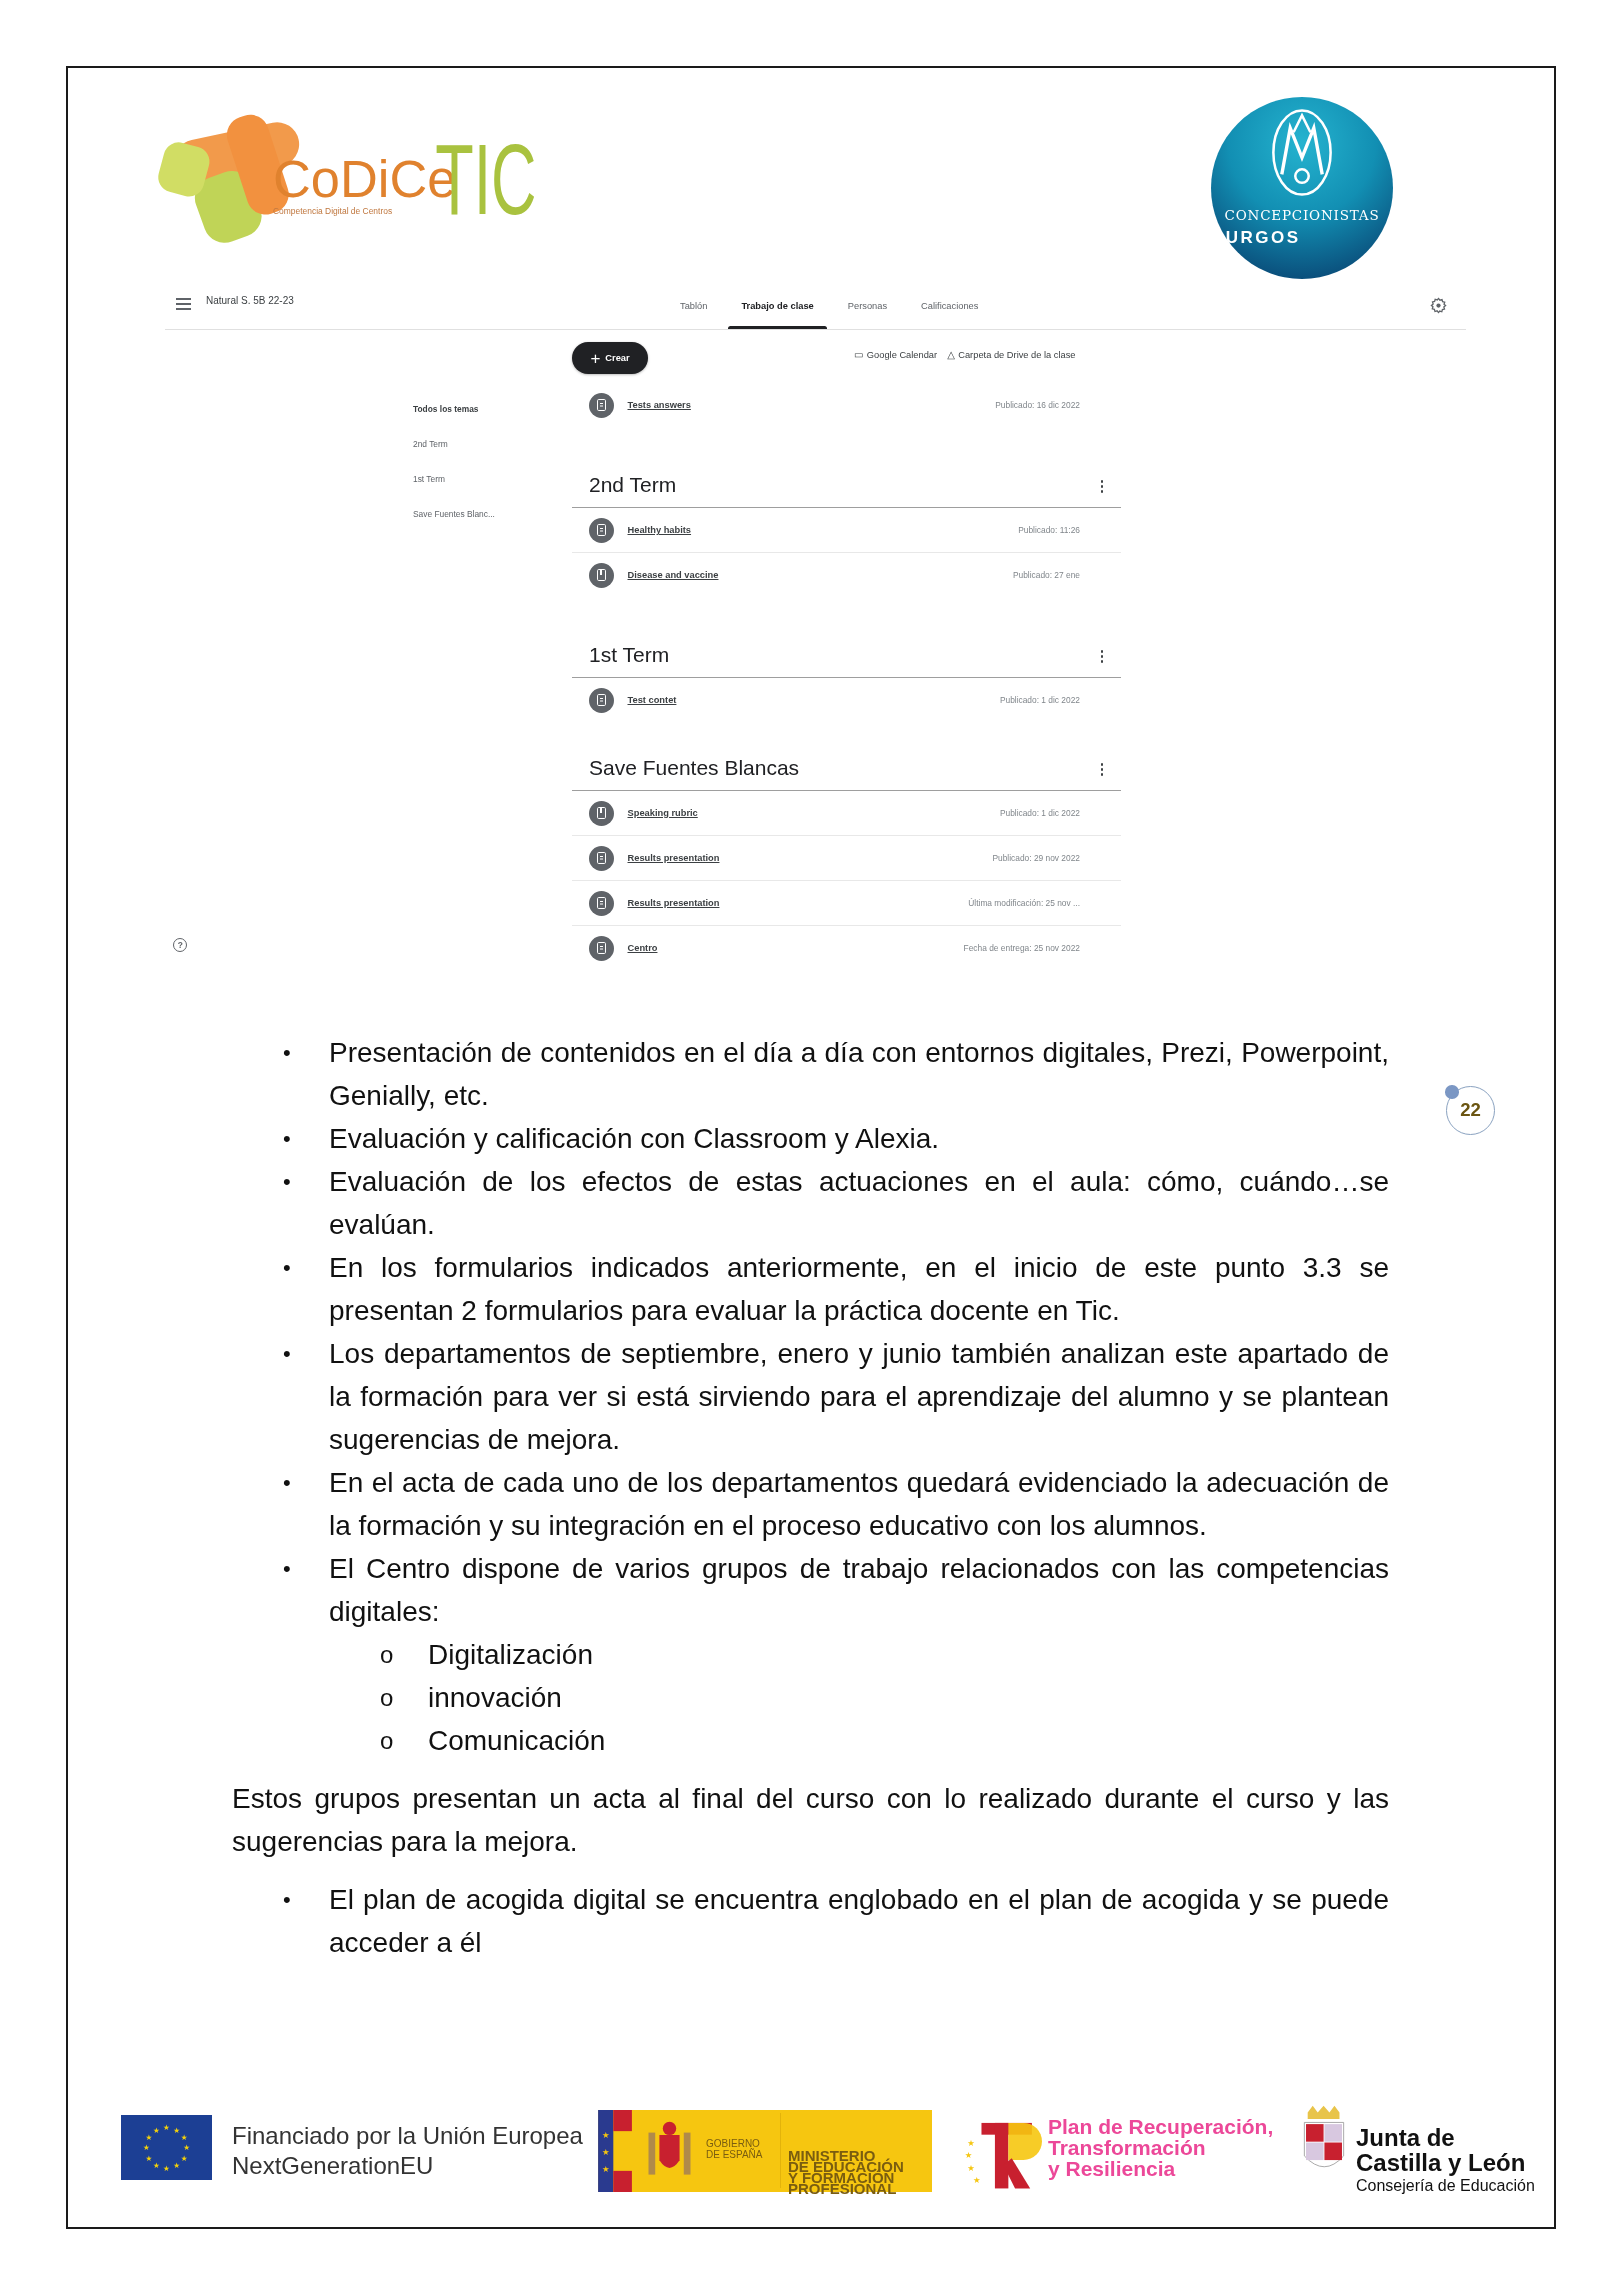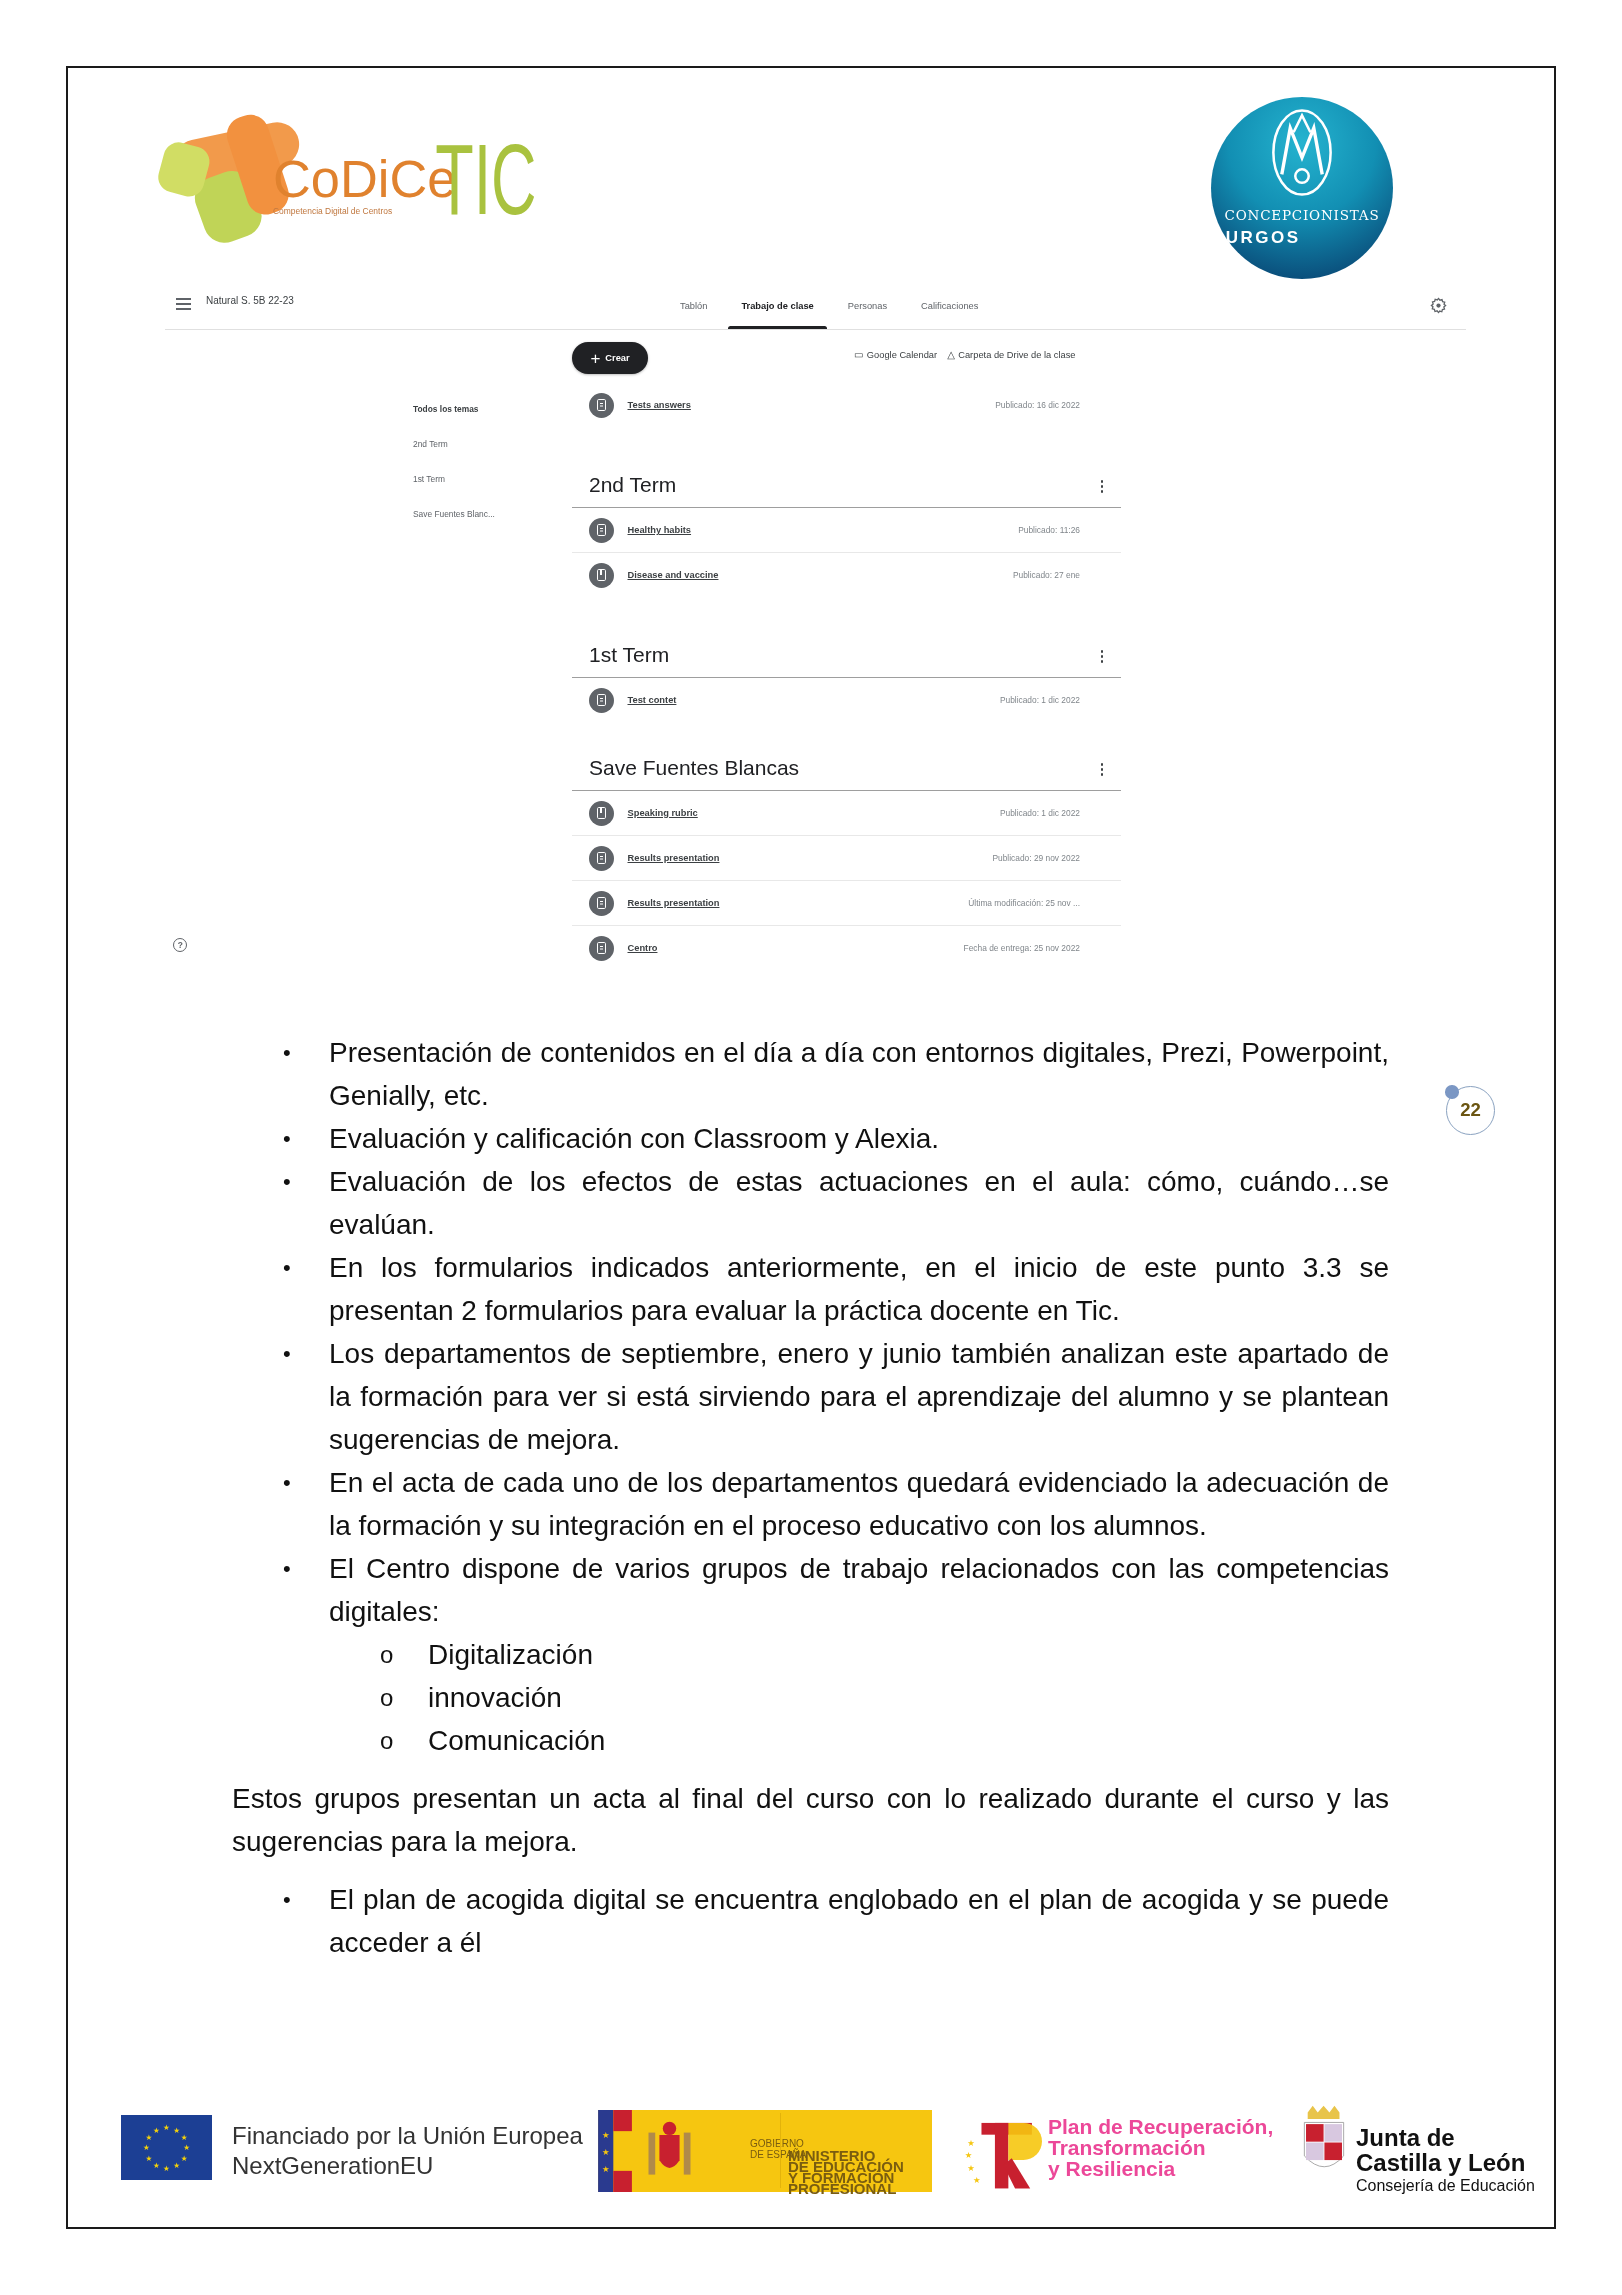--- a/index.html
+++ b/index.html
@@ -53,21 +53,21 @@
   .txt li.b{position:relative;padding-left:97px;text-align:justify;}
   .txt li.b .bul{position:absolute;left:51px;top:0;font-size:22px;}
   .txt li.s{position:relative;padding-left:196px;}
   .txt li.s .bul{position:absolute;left:148px;top:0;font-size:24px;}
   .txt p{margin:15px 0 15px 0;text-align:justify;}
   
   .eu{position:absolute;left:121px;top:2115px;width:91px;height:65px;background:#1c3f94;}
   .eutext{position:absolute;left:232px;top:2121px;font-size:24px;color:#333;line-height:30px;}
   .es{position:absolute;left:598px;top:2110px;width:334px;height:82px;background:#f6c610;}
   .es .bars{position:absolute;left:0;top:0;width:34px;height:82px;}
-  .es .t1{position:absolute;left:108px;top:28px;font-size:10px;color:#7a5d10;line-height:11px;margin-left:44px;}
+  .es .t1{position:absolute;left:108px;top:28px;font-size:10px;color:#7a5d10;line-height:11px;}
   .es .t2{position:absolute;left:190px;top:40px;font-size:15px;color:#7a5d10;line-height:11px;font-weight:bold;}
   .es .sep{position:absolute;left:182px;top:3.4px;width:0.8px;height:75px;background:#e3b30b;}
   .prtr{position:absolute;left:963px;top:2116px;width:84px;height:76px;}
   .prtext{position:absolute;left:1048px;top:2116px;font-size:21px;font-weight:bold;color:#ec4899;line-height:21px;}
   .jcl{position:absolute;left:1301px;top:2102px;width:46px;height:76px;}
   .jtext{position:absolute;left:1356px;top:2125px;color:#111;}
   .jtext .a{font-size:24px;font-weight:bold;line-height:25px;}
   .jtext .c{font-size:16px;line-height:22px;}
 </style>
 </head>

